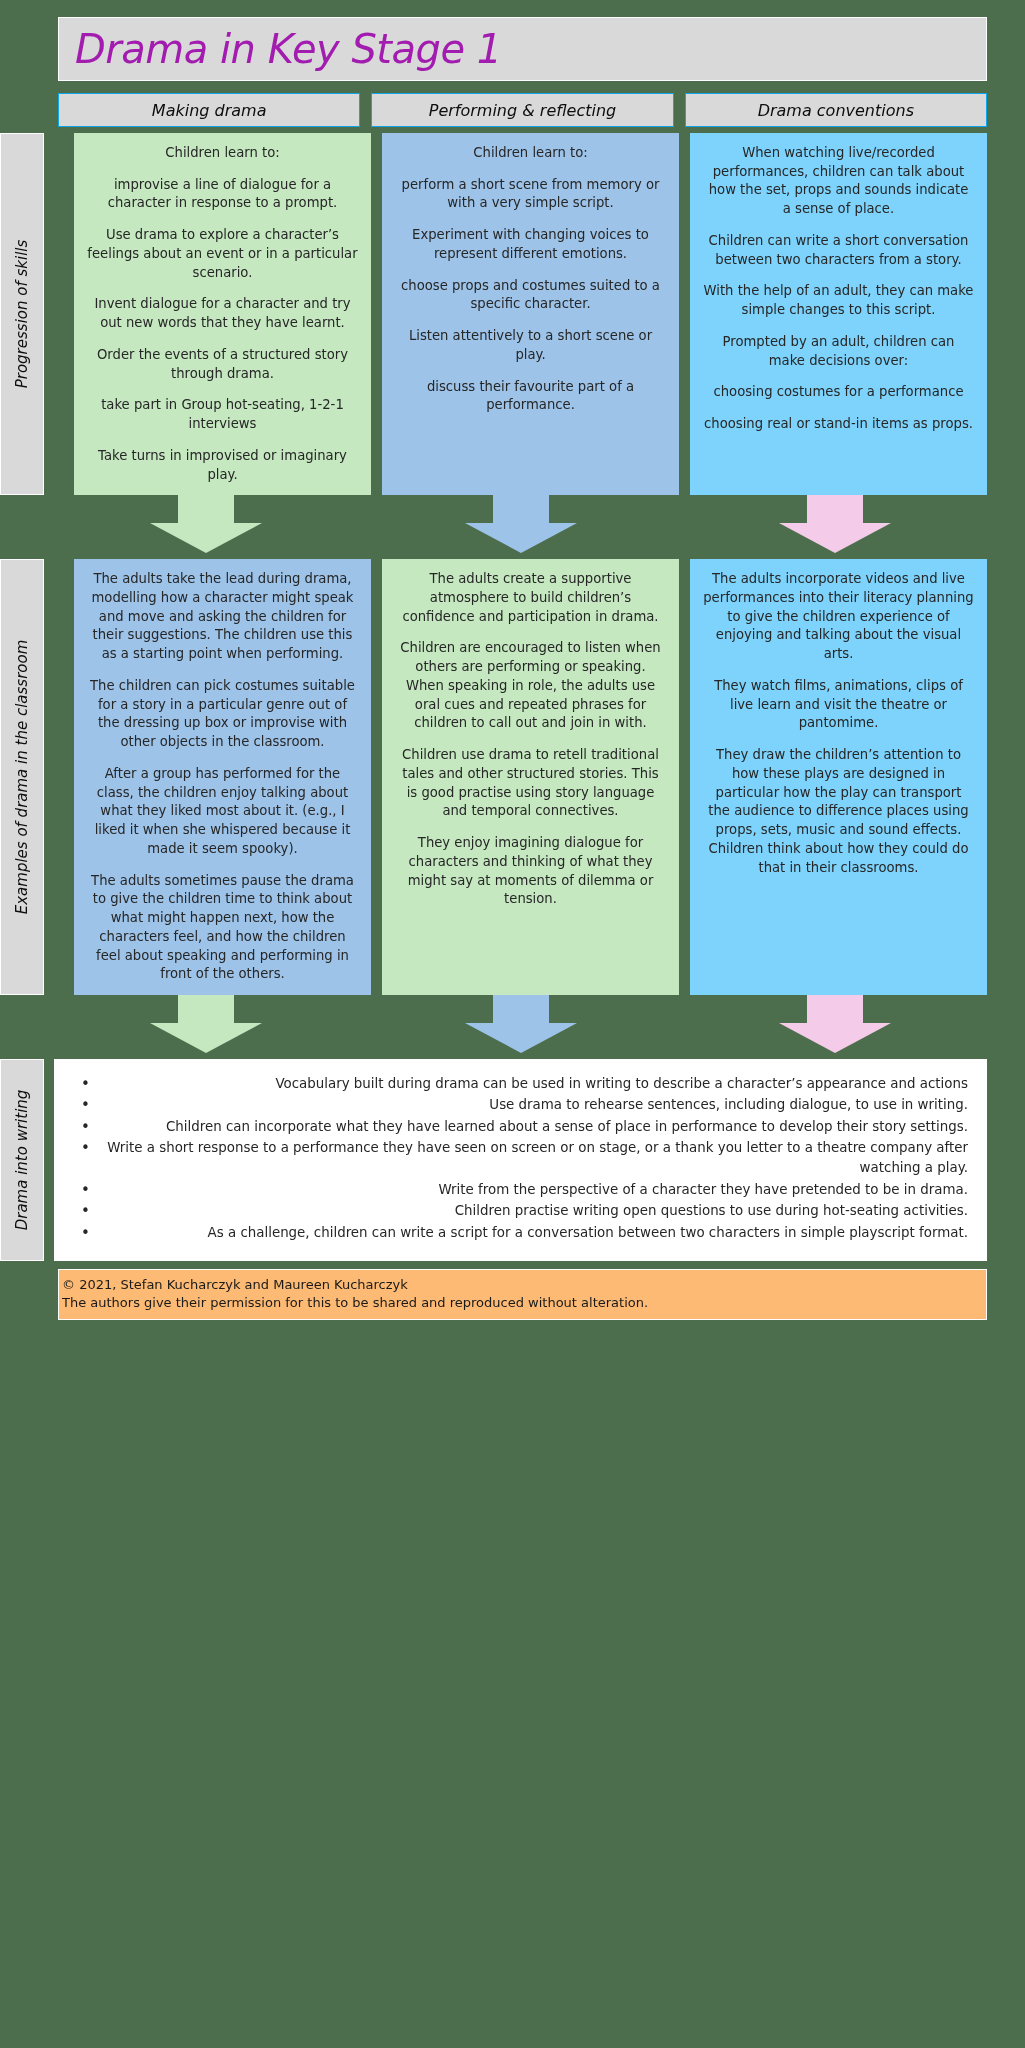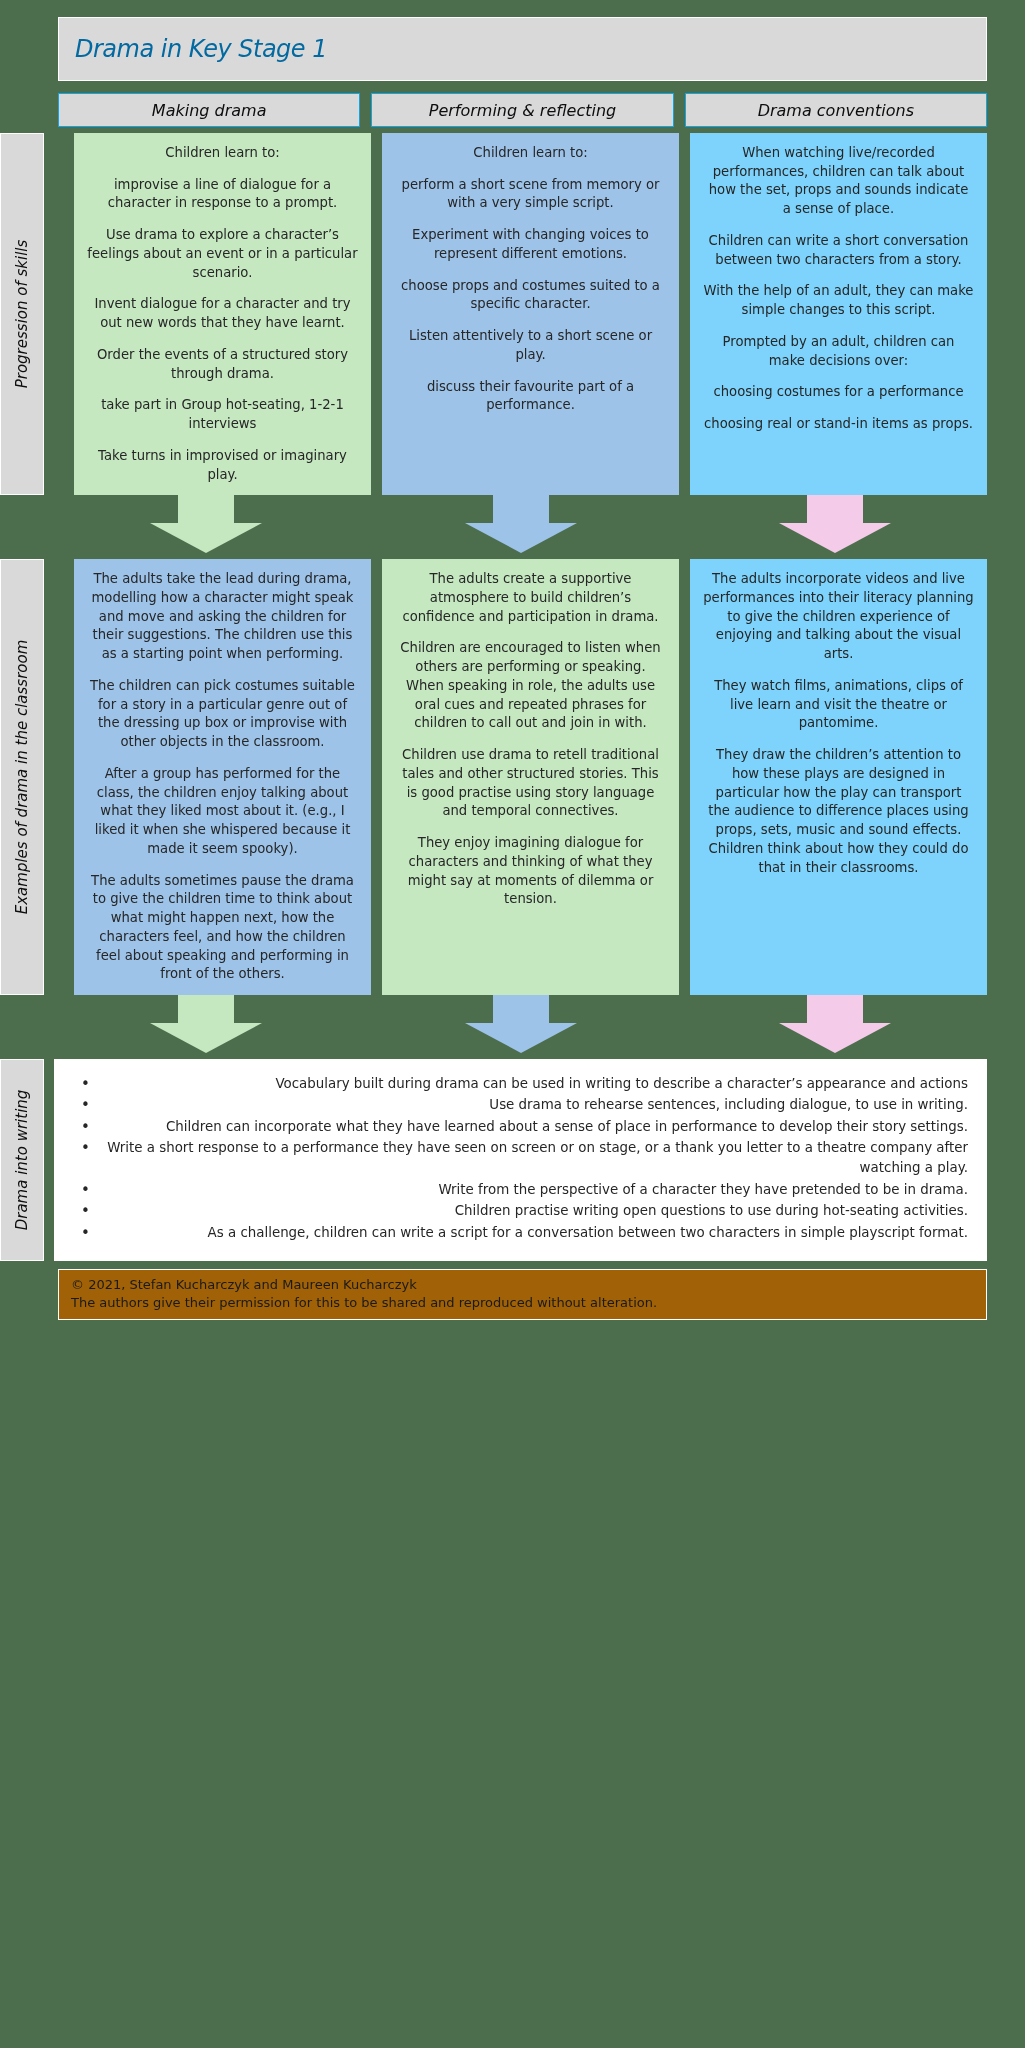--- a/index.html
+++ b/index.html
@@ -26,23 +26,23 @@
     background: #d9d9d9;
     border: 1px solid #ffffff;
     height: 64px;
     display: flex;
     align-items: center;
     padding-left: 16px;
   }
   .title-text {
     font-family: "DejaVu Sans", sans-serif;
     font-style: italic;
-    font-size: 24px;
+    font-size: 40px;
     font-weight: 400;
-    color: #0369a1;
+    color: #a21caf;
     letter-spacing: -0.5px;
   }
 
   
   .col-headers {
     display: flex;
     margin: 12px 26px 0 58px;
     gap: 11px;
   }
   .col-head {
@@ -174,23 +174,23 @@
     position: absolute;
     left: 6px;
     top: -1px;
     font-size: 15px;
     color: #262626;
   }
 
   
   .footer {
     margin: 8px 26px 0 58px;
-    background: #a16207;
+    background: #fdba74;
     border: 1px solid #ffffff;
-    padding: 6px 10px 7px 12px;
+    padding: 6px 10px 7px 3px;
   }
   .footer div {
     font-family: "DejaVu Sans", sans-serif;
     font-size: 13px;
     line-height: 1.4;
     color: #1a1a1a;
   }
 </style>
 </head>
 <body>

